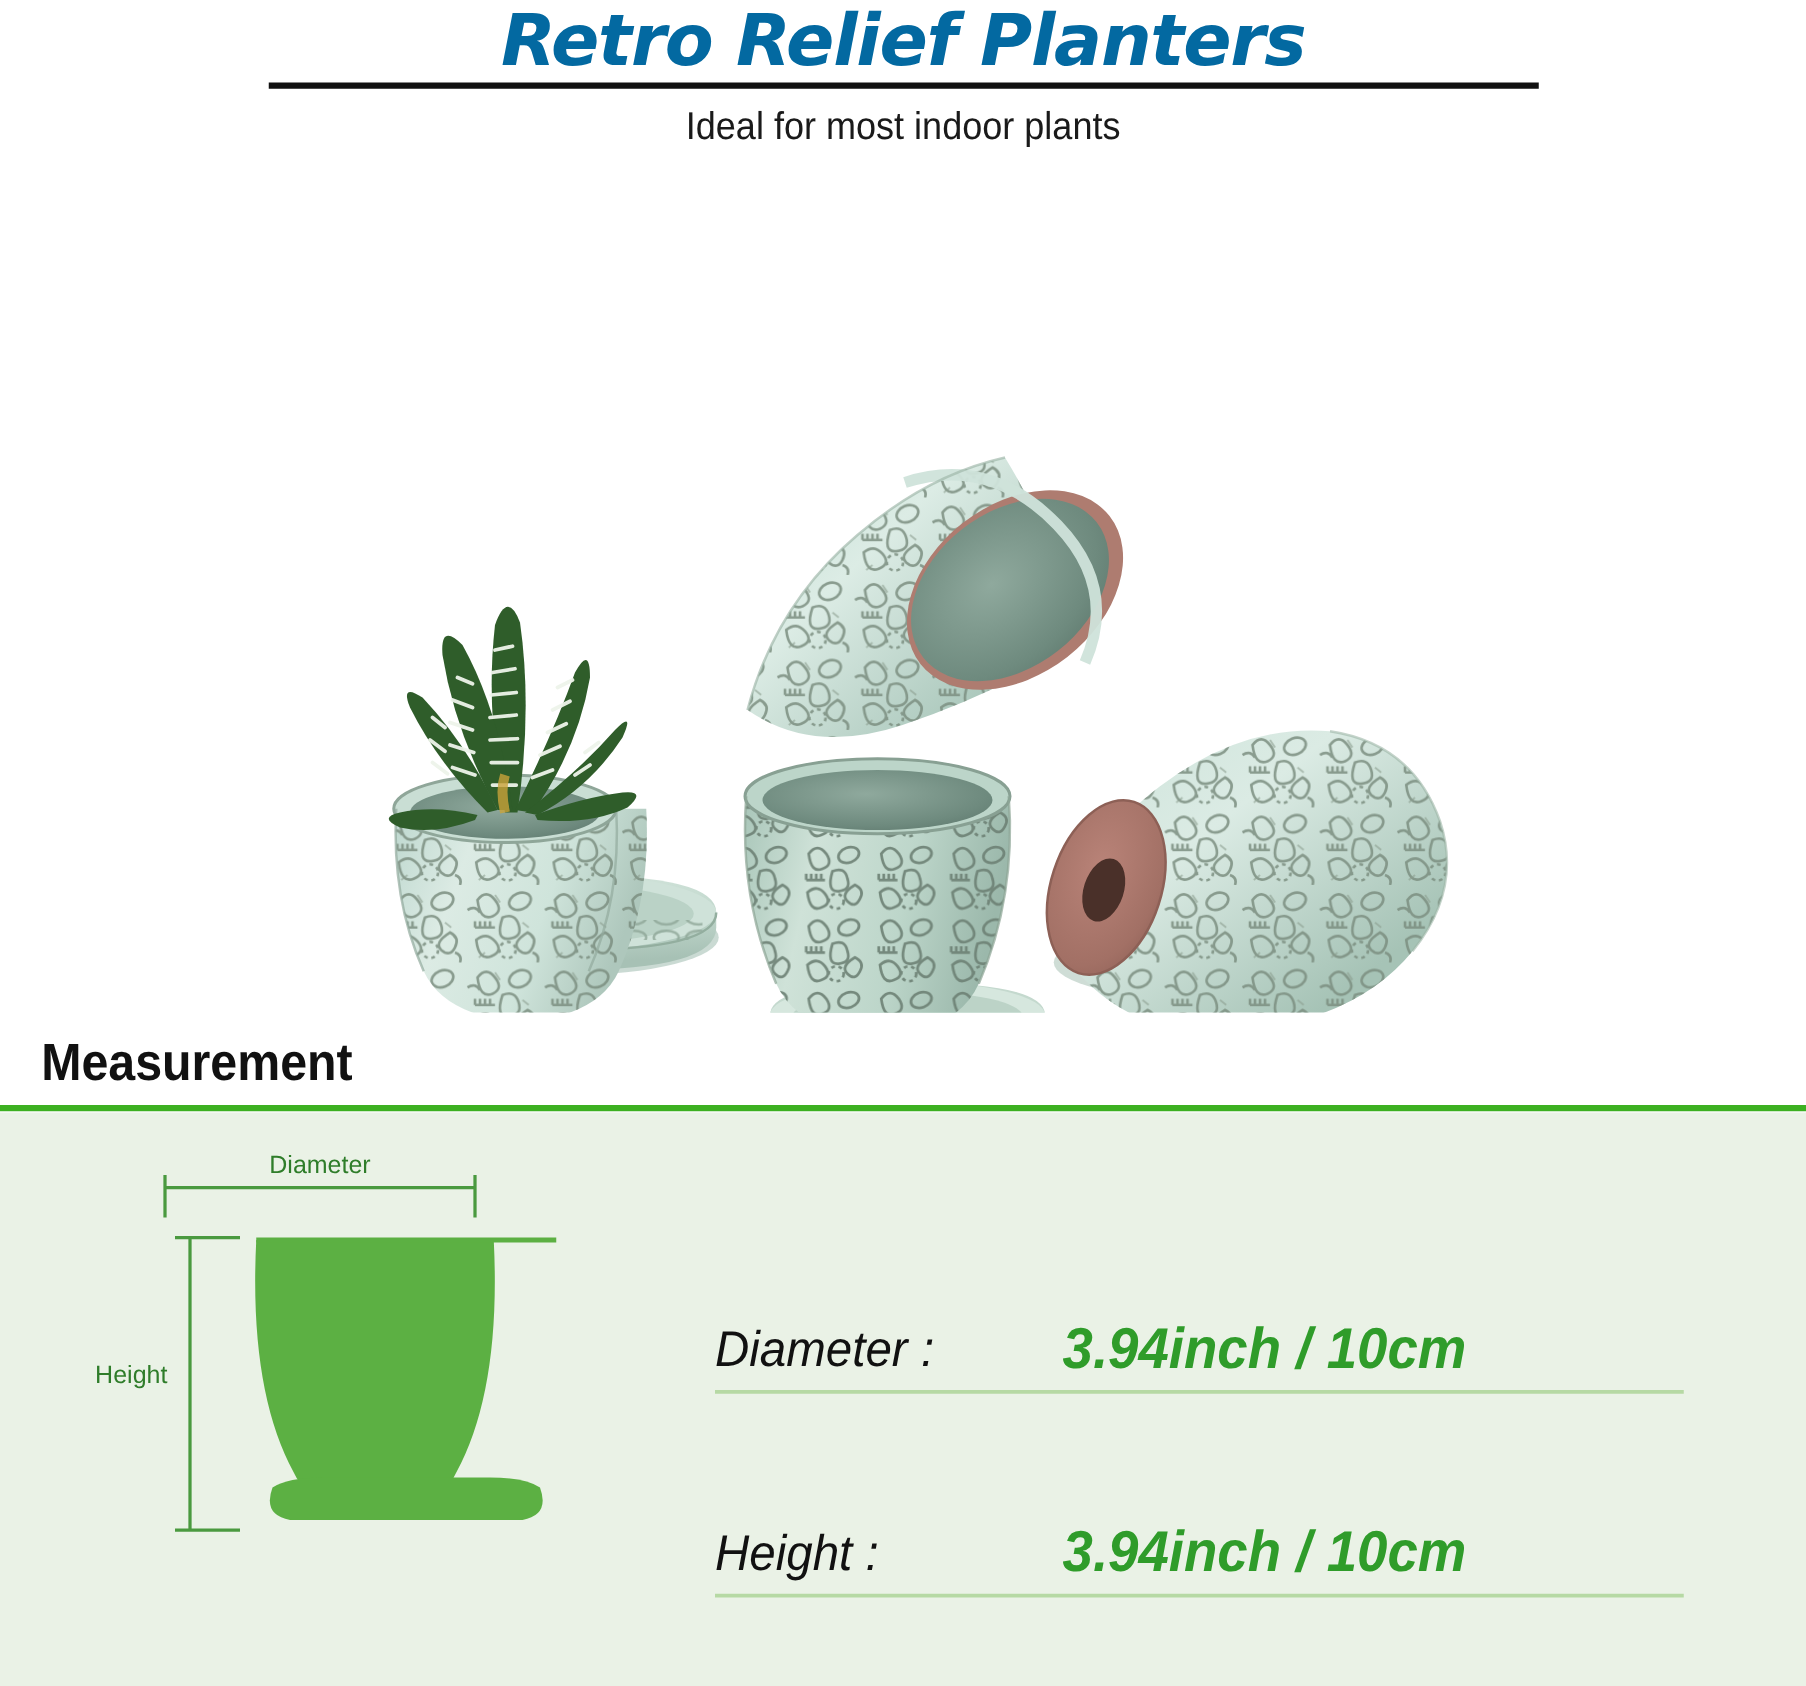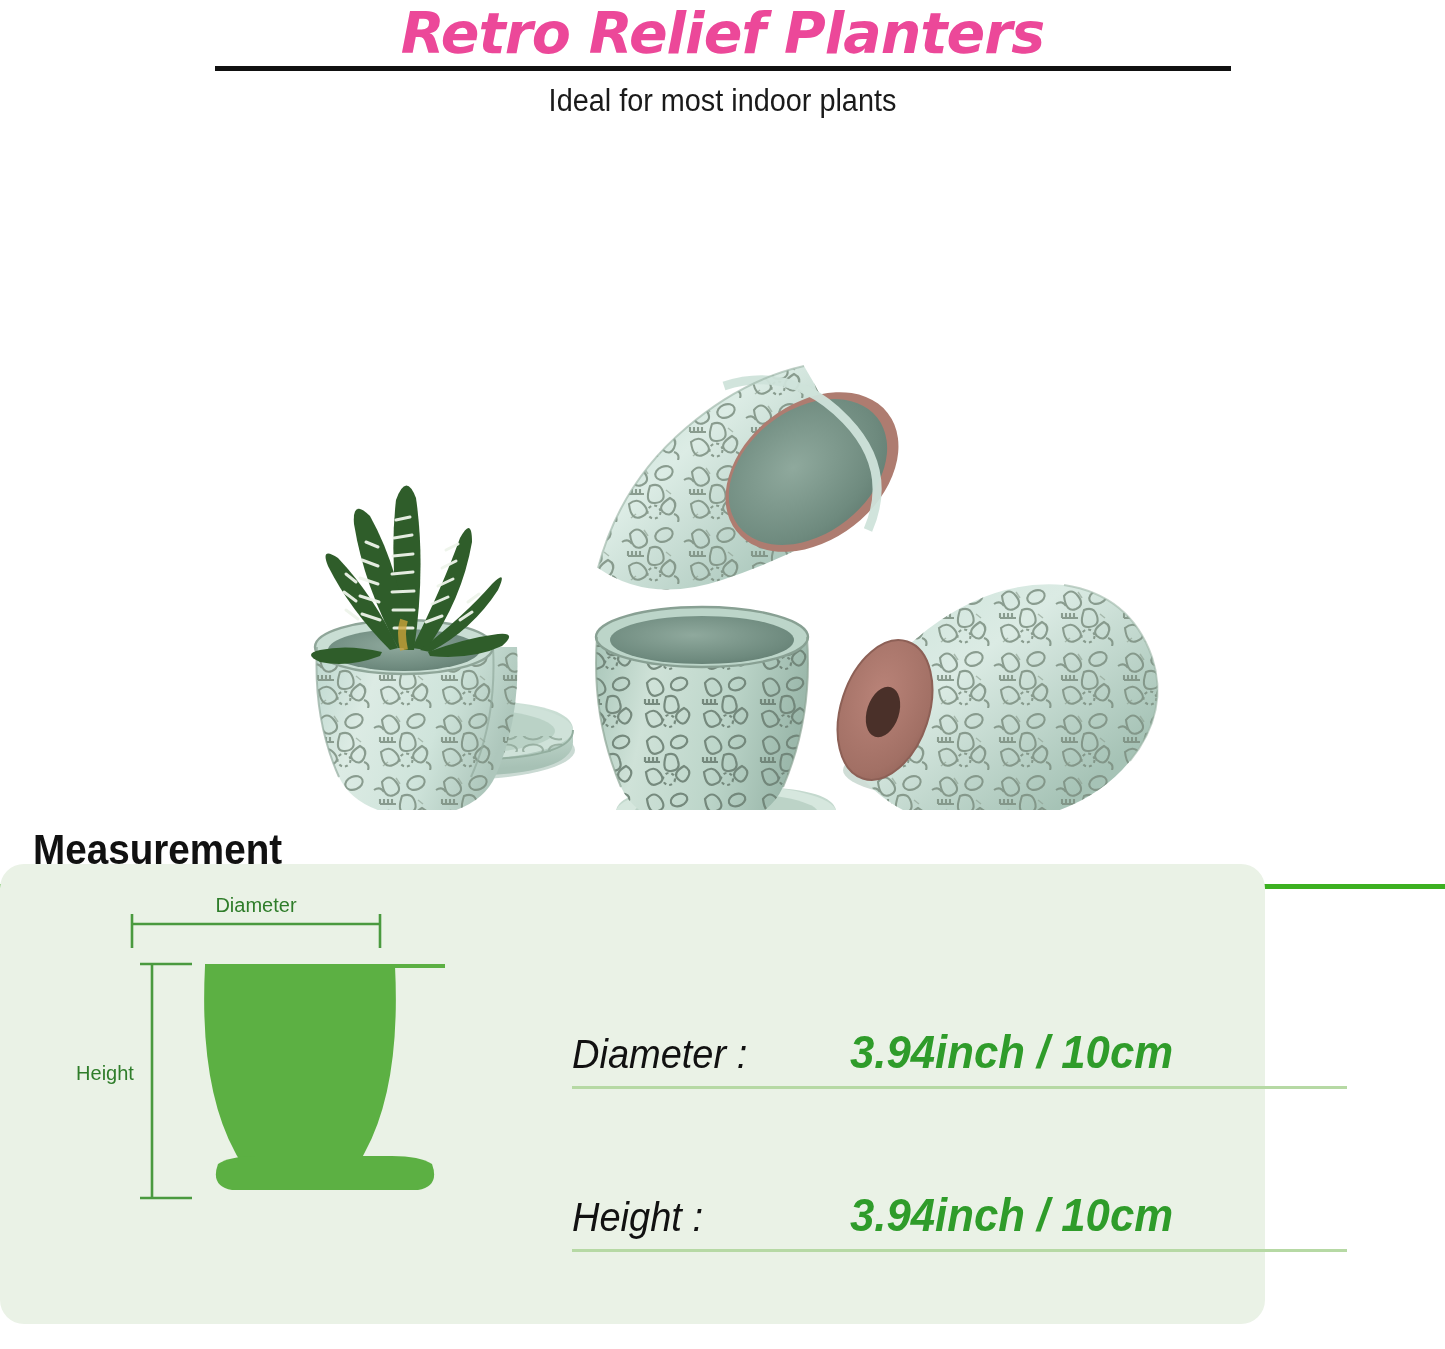--- a/index.html
+++ b/index.html
@@ -12,21 +12,21 @@
   }
   .page{position:relative;width:1445px;height:1349px;background:#fff;}
 
   
   .header{position:absolute;left:0;top:0;width:1445px;height:140px;}
   .title{
     position:absolute;left:0;top:2px;width:1445px;
     text-align:center;
     font-family:"DejaVu Sans", sans-serif;
     font-size:57px;font-weight:bold;font-style:italic;
-    color:#ec4899;letter-spacing:-1px;line-height:62px;
+    color:#0369a1;letter-spacing:-1px;line-height:62px;
     white-space:nowrap;
   }
   .title-rule{
     position:absolute;left:215px;top:66px;width:1016px;height:5px;
     background:#111111;
   }
   .subtitle{
     position:absolute;left:0;top:83px;width:1445px;
     text-align:center;
     font-family:"Liberation Sans", sans-serif;
@@ -47,23 +47,22 @@
     transform:scaleX(.92);transform-origin:left center;
     white-space:nowrap;
   }
   .meas-rule{
     position:absolute;left:0;top:884px;width:1445px;height:5px;
     background:#3cb021;
   }
 
   
   .meas-panel{
-    position:absolute;left:0;top:864px;width:1265px;height:460px;
+    position:absolute;left:0;top:890px;width:1445px;height:460px;
     background:#eaf2e6;
-    border-radius:24px;
   }
   .diagram{position:absolute;left:60px;top:28px;width:430px;height:330px;}
 
   .rows{position:absolute;left:572px;top:140px;width:790px;}
   .m-row{position:relative;height:85px;font-style:italic;}
   .m-row .m-label{
     position:absolute;left:0;bottom:12px;
     font-family:"Liberation Sans", sans-serif;
     font-size:40px;color:#111;font-weight:400;
     transform:scaleX(.95);transform-origin:left bottom;

